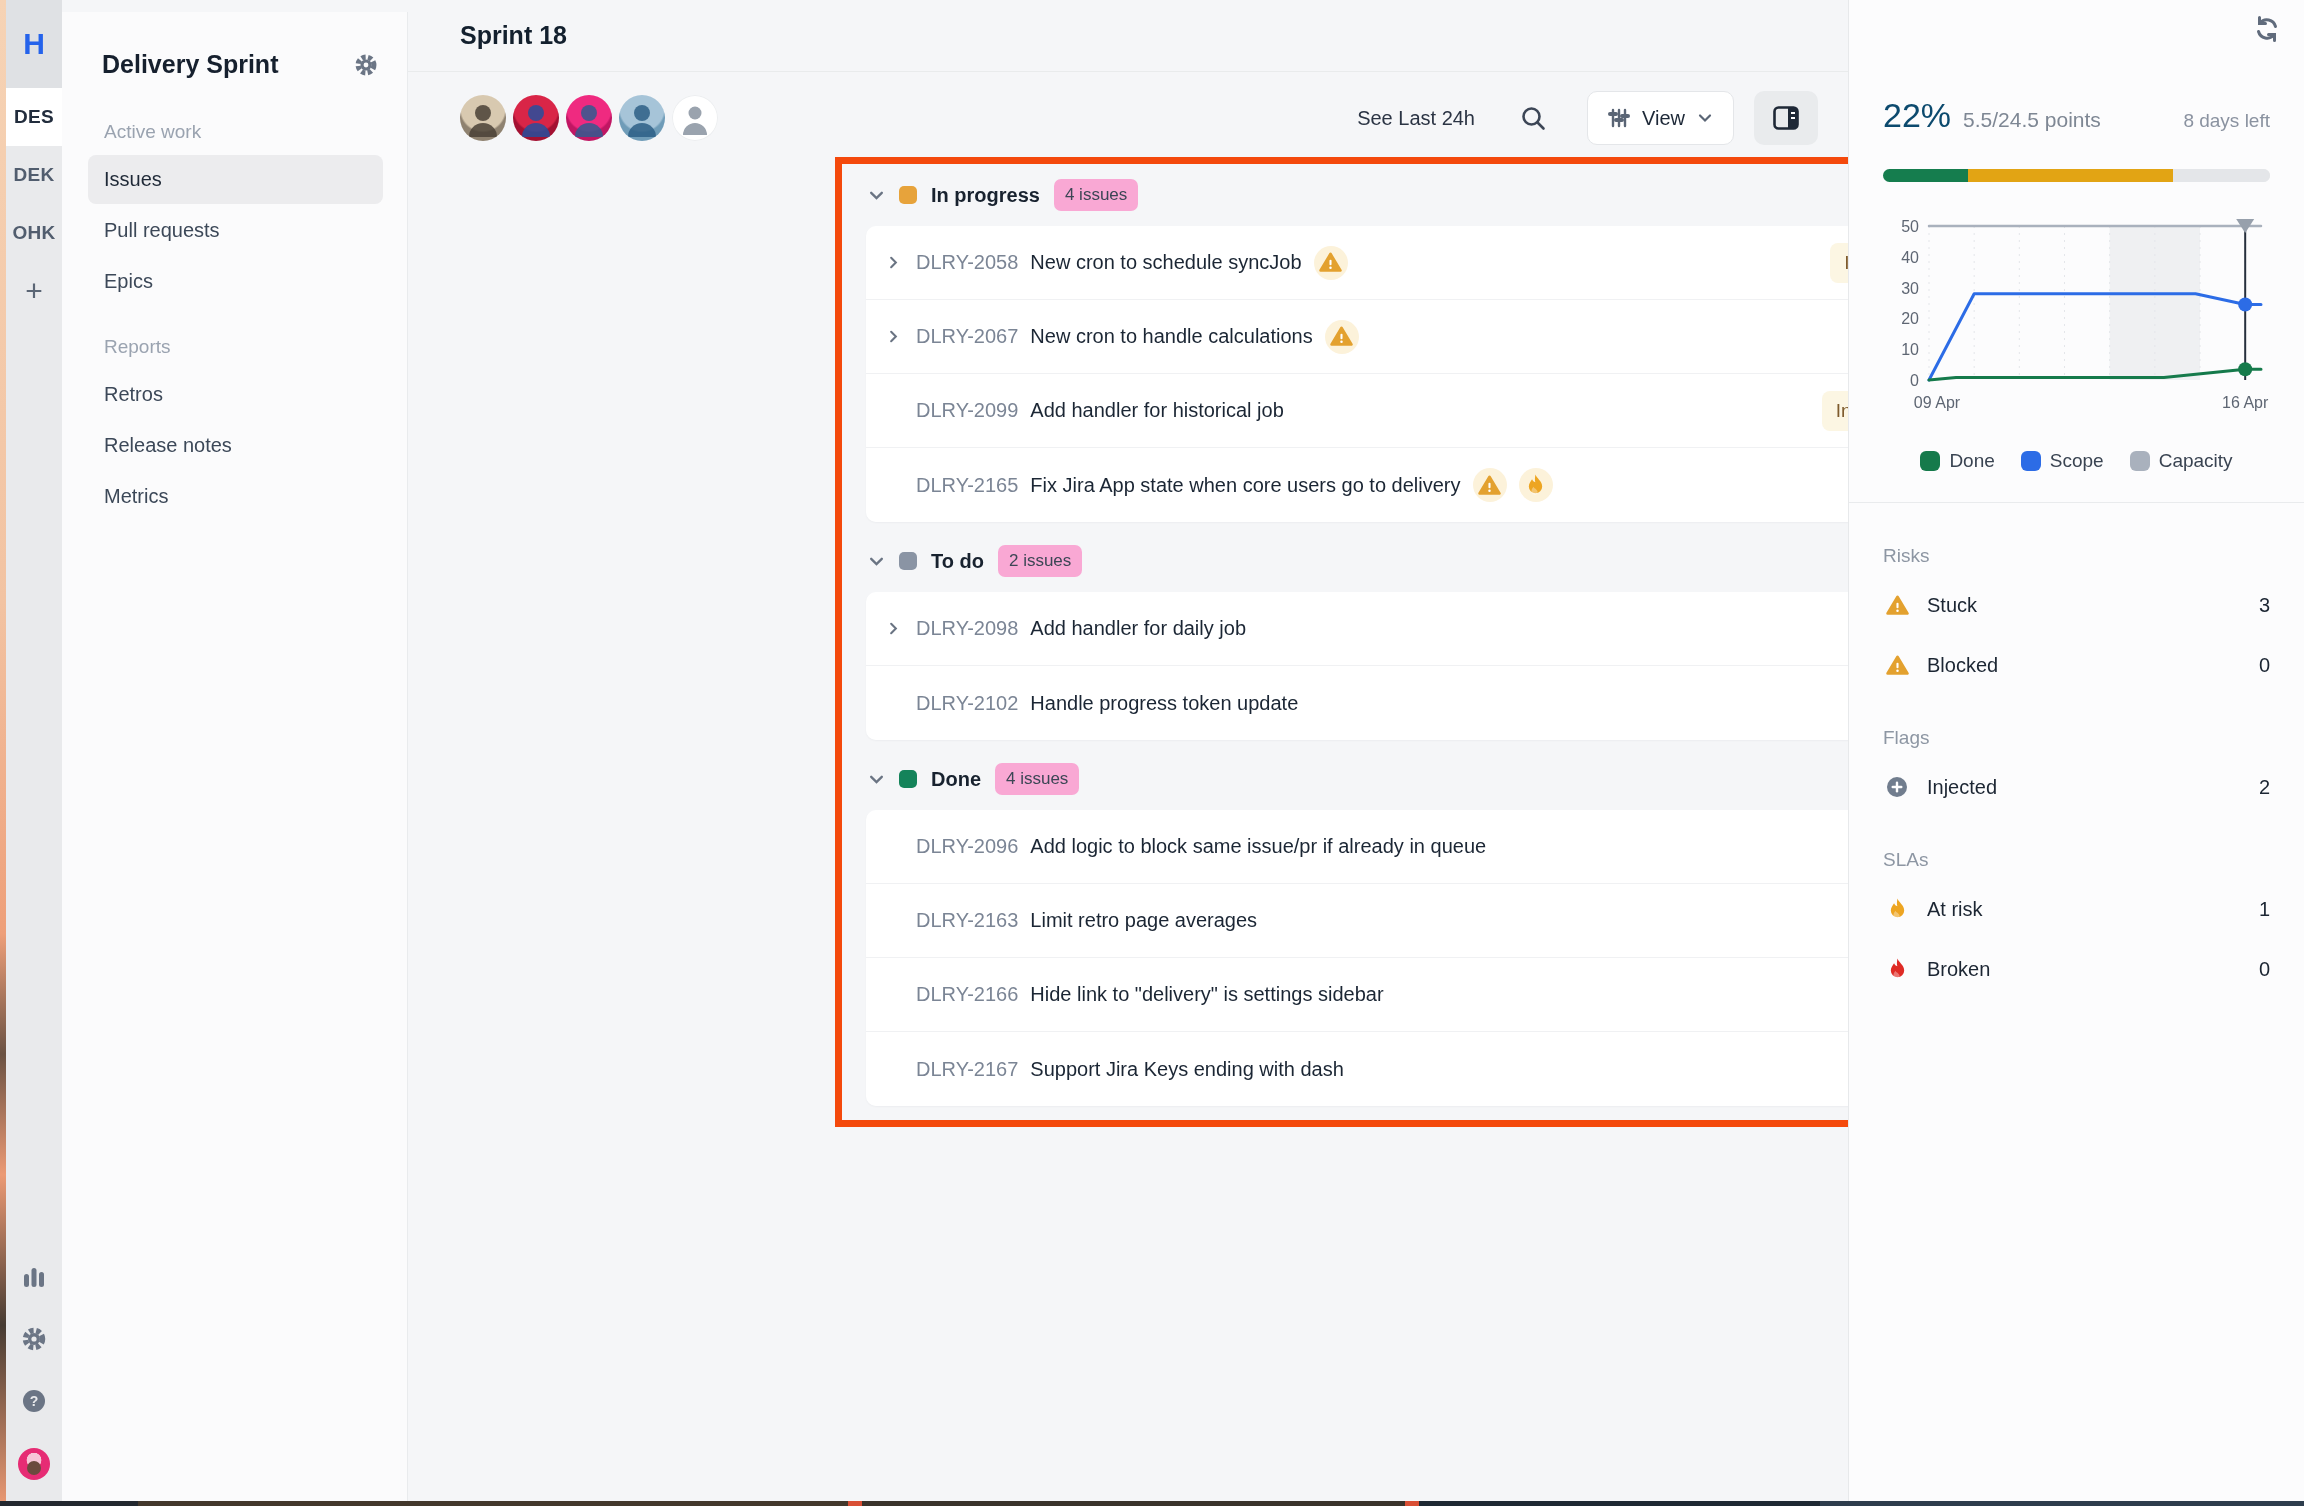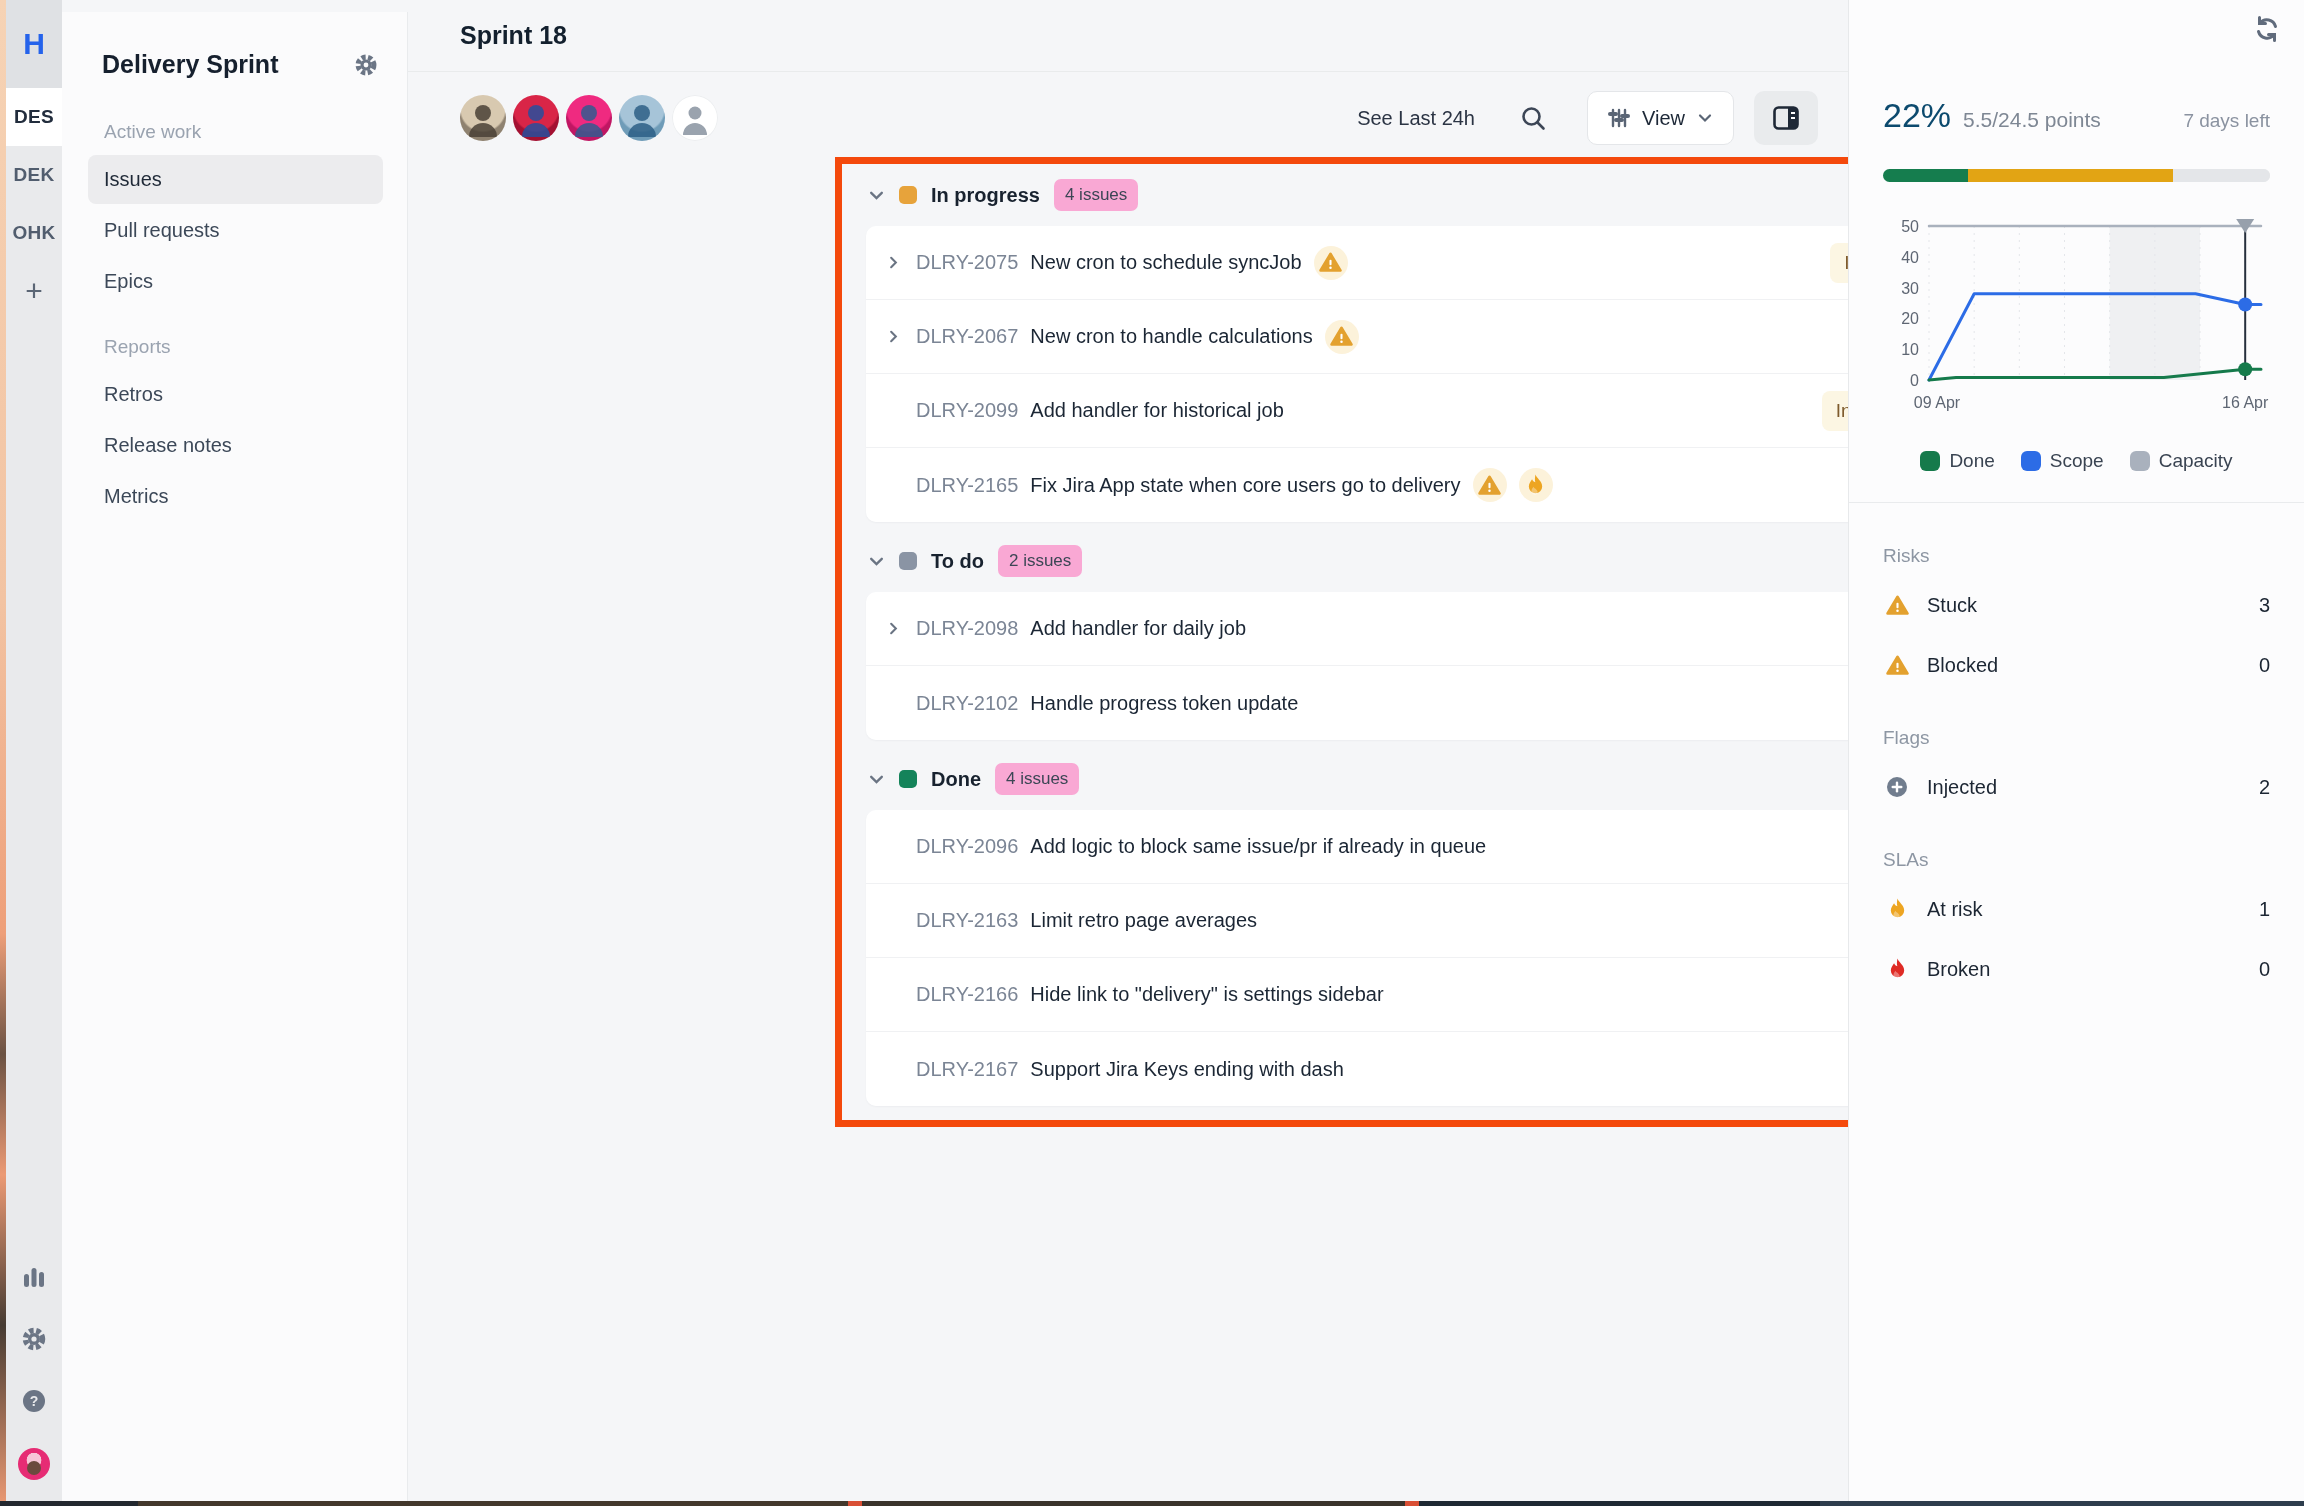--- a/index.html
+++ b/index.html
@@ -248,21 +248,21 @@
             <span class="sec-label">In progress</span>
             <span class="sec-count">4 issues</span>
           </div>
           <div class="rows">
             <div class="issue-row">
               <span class="row-chevron">
                 <svg width="15" height="15" viewBox="0 0 16 16" fill="none" stroke="#6a7483" stroke-width="2.2" stroke-linecap="round">
                   <polyline points="5.5,3 10.5,8 5.5,13"></polyline>
                 </svg>
               </span>
-              <span class="issue-key">DLRY-2075</span>
+              <span class="issue-key">DLRY-2058</span>
               <span class="issue-title">New cron to schedule syncJob</span>
               <span class="flag">
                 <span style="display: flex;">
                   <svg width="23" height="21" viewBox="0 0 24 22">
                     <path d="M12 2.2 22.3 19.3H1.7Z" fill="#e3a12f" stroke="#e3a12f" stroke-width="3" stroke-linejoin="round"></path>
                     <rect x="10.9" y="8" width="2.2" height="6" rx="1.1" fill="#fff"></rect>
                     <circle cx="12" cy="16.4" r="1.3" fill="#fff"></circle>
                   </svg>
                 </span>
               </span>
@@ -433,21 +433,21 @@
             </div>
           </div>
         </div>
     </div>
   </div>
 
   <div class="panel">
     <div class="stats">
       <span class="pct">22%</span>
       <span class="pts">5.5/24.5 points</span>
-      <span class="days-left">7 days left</span>
+      <span class="days-left">8 days left</span>
     </div>
     <div class="progress" id="progress">
         <span class="seg" style="width: 22%; background: rgb(21, 125, 78);"></span>
         <span class="seg" style="width: 53%; background: rgb(226, 164, 20);"></span>
         <span class="seg" style="width: 25%; background: rgb(228, 230, 233);"></span>
       </div>
     <div class="chart-wrap">
       <svg id="chart" width="388" height="228" viewBox="0 0 388 228">
           <rect x="226.68027210884355" y="18" width="90.34013605442175" height="154" fill="#e8eaed" opacity="0.65"></rect>
           <line x1="46" y1="18" x2="46" y2="172" stroke="#e4e6ea" stroke-width="1" stroke-dasharray="2 5"></line>

